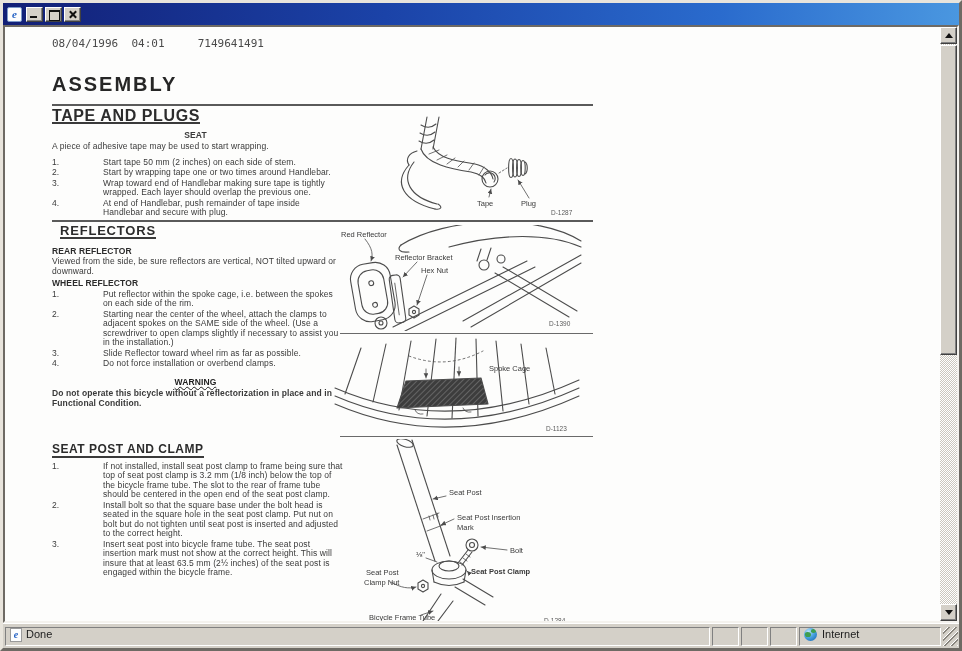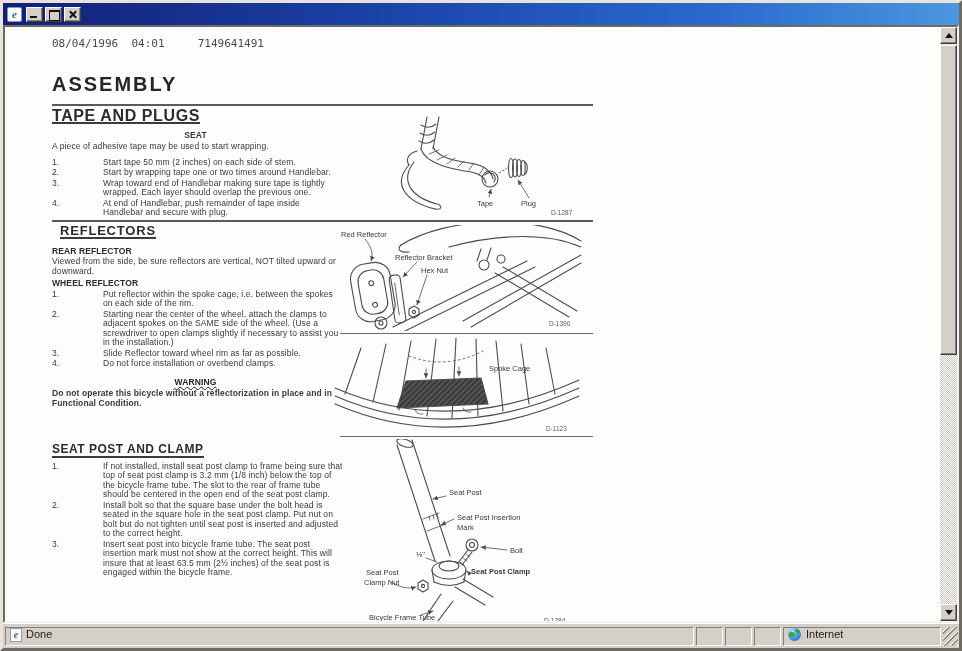--- a/index.html
+++ b/index.html
@@ -119,21 +119,21 @@
     position: absolute; left: 0; right: 0; bottom: 0; height: 25px;
     background: #d4d0c8; display: flex; align-items: flex-end; gap: 2px; padding: 3px 1px 2px 2px;
     border-top: 1px solid #fff;
   }
   .pane {
     height: 19px; border: 1px solid; border-color: #808080 #fff #fff #808080;
     display: flex; align-items: flex-start; padding: 0 4px; font-size: 11px; color: #1c1c1c; overflow: hidden;
   }
   .pane-main { flex: 1; gap: 4px; }
   .pane-small { width: 27px; }
-  .pane-zone { width: 158px; gap: 5px; }
+  .pane-zone { width: 142px; gap: 5px; }
   .page-icon {
     width: 12px; height: 14px; background: #fefefe; border: 1px solid #9a9a9a; flex: none;
     display: flex; align-items: center; justify-content: center;
   }
   .page-icon::before { content: "e"; font: italic bold 10px "Liberation Serif", serif; color: #2562c4; line-height: 1; }
   .globe-icon {
     width: 13px; height: 13px; border-radius: 50%; flex: none;
     background: radial-gradient(circle at 35% 30%, #bfe6ff 0%, #49a2e0 45%, #0f5fae 100%);
     position: relative; overflow: hidden;
   }

